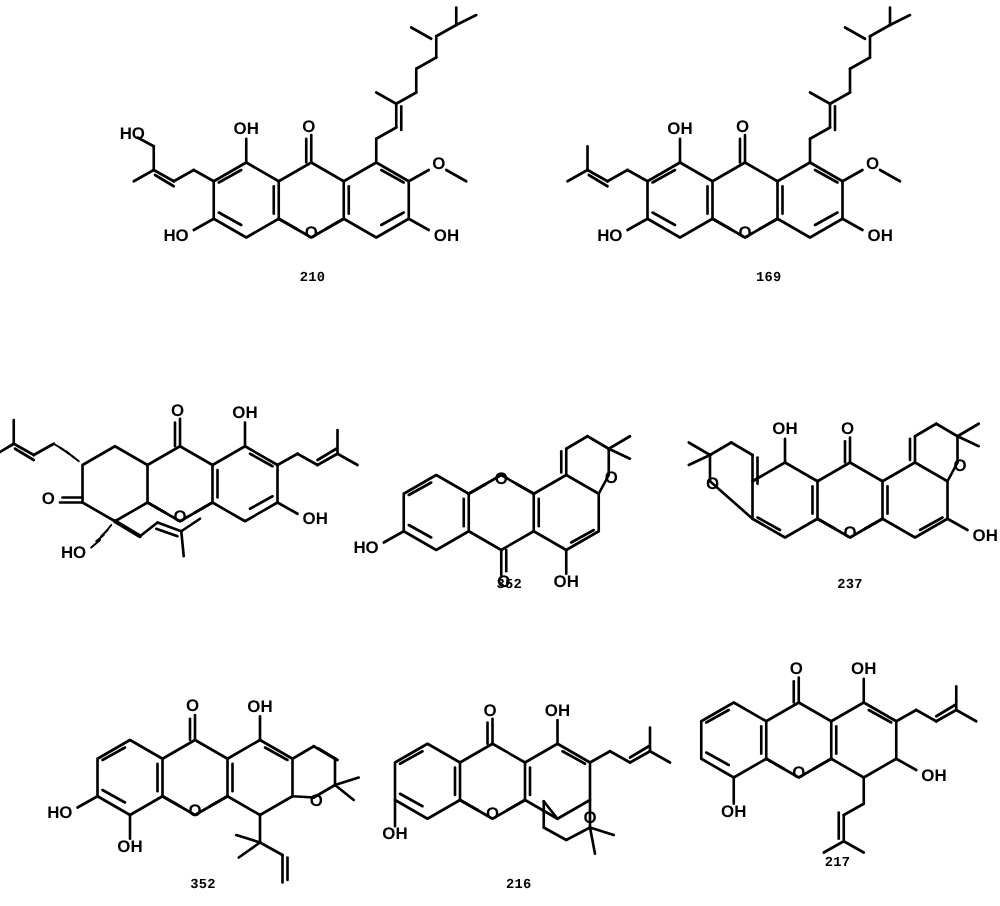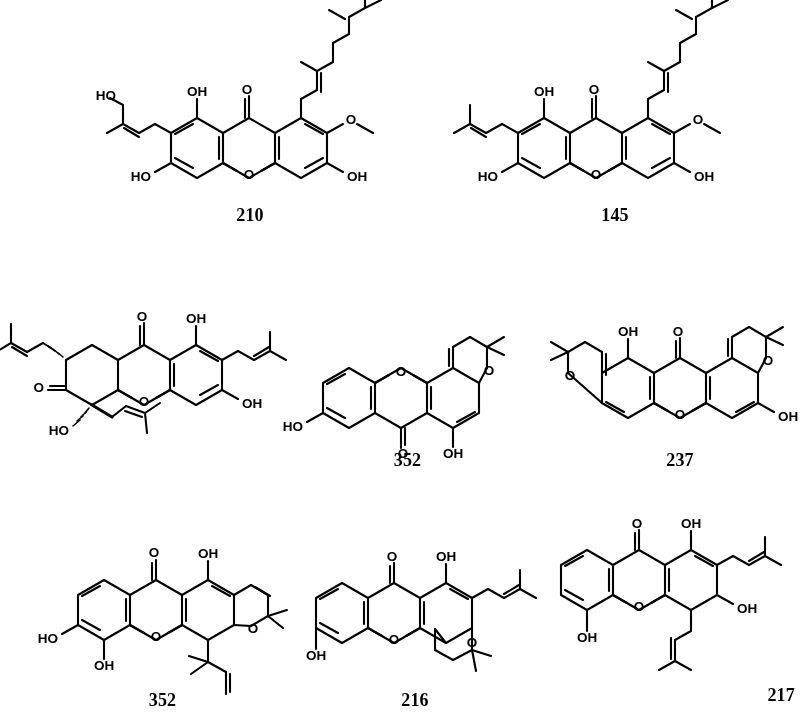--- a/index.html
+++ b/index.html
@@ -1,23 +1,23 @@
 <!DOCTYPE html>
 <html><head>
 <meta charset="utf-8">
 <style>
   html,body{margin:0;padding:0;background:#ffffff;}
   body{width:800px;height:725px;position:relative;overflow:hidden;
        font-family:"Liberation Sans",sans-serif;color:#000;}
   #sheet{position:absolute;left:0;top:0;width:800px;height:725px;}
-  .struct{position:absolute;}
+  .struct{position:absolute;margin-top:12px;}
   .struct svg{display:block;overflow:visible;}
   .cap{position:absolute;width:100%;text-align:center;
-       font-family:Liberation Serif, serif;
-       font-weight:bold;font-size:18px;letter-spacing:.2px;color:#000;}
+       font-family:Liberation Mono, monospace;
+       font-weight:bold;font-size:11px;letter-spacing:.2px;color:#000;}
   text.atom{font-family:"Liberation Sans",sans-serif;font-weight:bold;
             font-size:13.5px;fill:#000;dominant-baseline:middle;}
 </style>
 </head>
 <body>
 
 <div id="sheet">
 
   <div class="struct" style="left:60px;top:0px;">
     <svg width="380" height="232" viewBox="0 0 380 232">
@@ -131,21 +131,21 @@
       </g>
       <g>
         <text class="atom" x="114" y="92" text-anchor="middle">OH</text>
         <text class="atom" x="164" y="90" text-anchor="middle">O</text>
         <text class="atom" x="268" y="120" text-anchor="middle">O</text>
         <text class="atom" x="166" y="175" text-anchor="middle">O</text>
         <text class="atom" x="68" y="177" text-anchor="end">HO</text>
         <text class="atom" x="264" y="177" text-anchor="start">OH</text>
       </g>
     </svg>
-    <div class="cap" style="top:205px;">145</div>
+    <div class="cap" style="top:205px;">169</div>
   </div>
 
   <div class="struct" style="left:0px;top:285px;">
     <svg width="300" height="185" viewBox="0 0 300 185">
       <g fill="none" stroke="#000" stroke-width="2.1" stroke-linecap="round" stroke-linejoin="round">
 
         <path d="M118,105 L118,75 L144,60 L170,75 L170,105 L144,120 Z"></path>
 
         <path d="M170,75 L196,60 L222,75 L222,105 L196,120 L170,105"></path>
         <path d="M200,66 L218,76"></path>
@@ -455,16 +455,16 @@
         <path d="M130,156 L146,165"></path>
       </g>
       <g>
         <text class="atom" x="92" y="19" text-anchor="middle">O</text>
         <text class="atom" x="146" y="19" text-anchor="middle">OH</text>
         <text class="atom" x="192" y="104" text-anchor="start">OH</text>
         <text class="atom" x="94" y="102" text-anchor="middle">O</text>
         <text class="atom" x="42" y="133" text-anchor="middle">OH</text>
       </g>
     </svg>
-    <div class="cap" style="top:180px;text-align:right;">217</div>
+    <div class="cap" style="top:168px;">217</div>
   </div>
 
 </div>
 
 </body></html>

